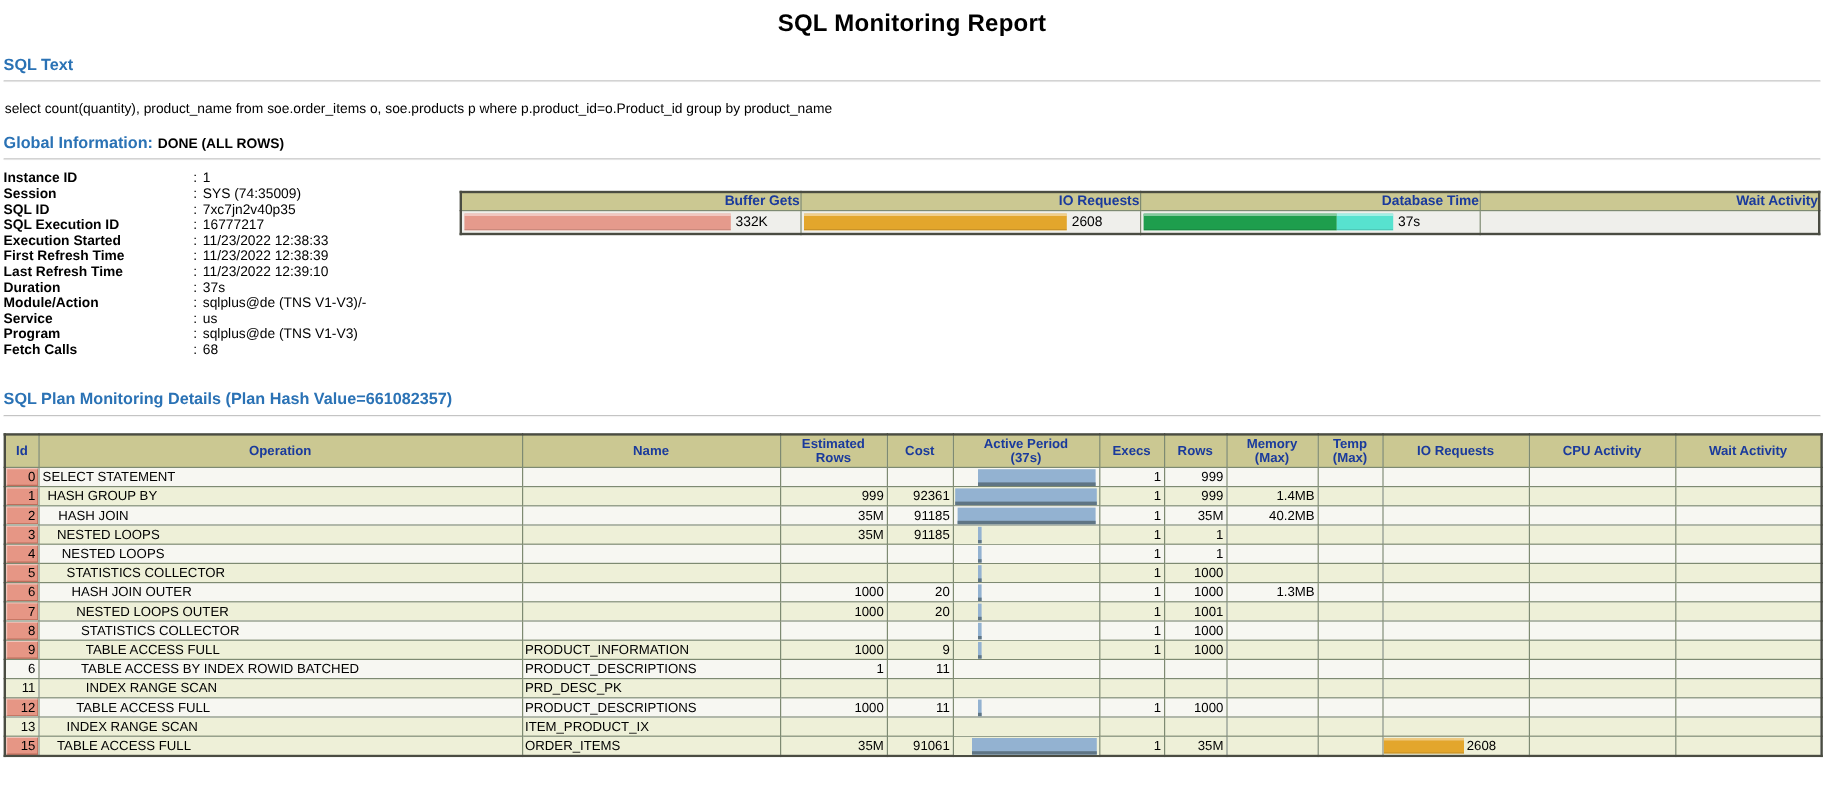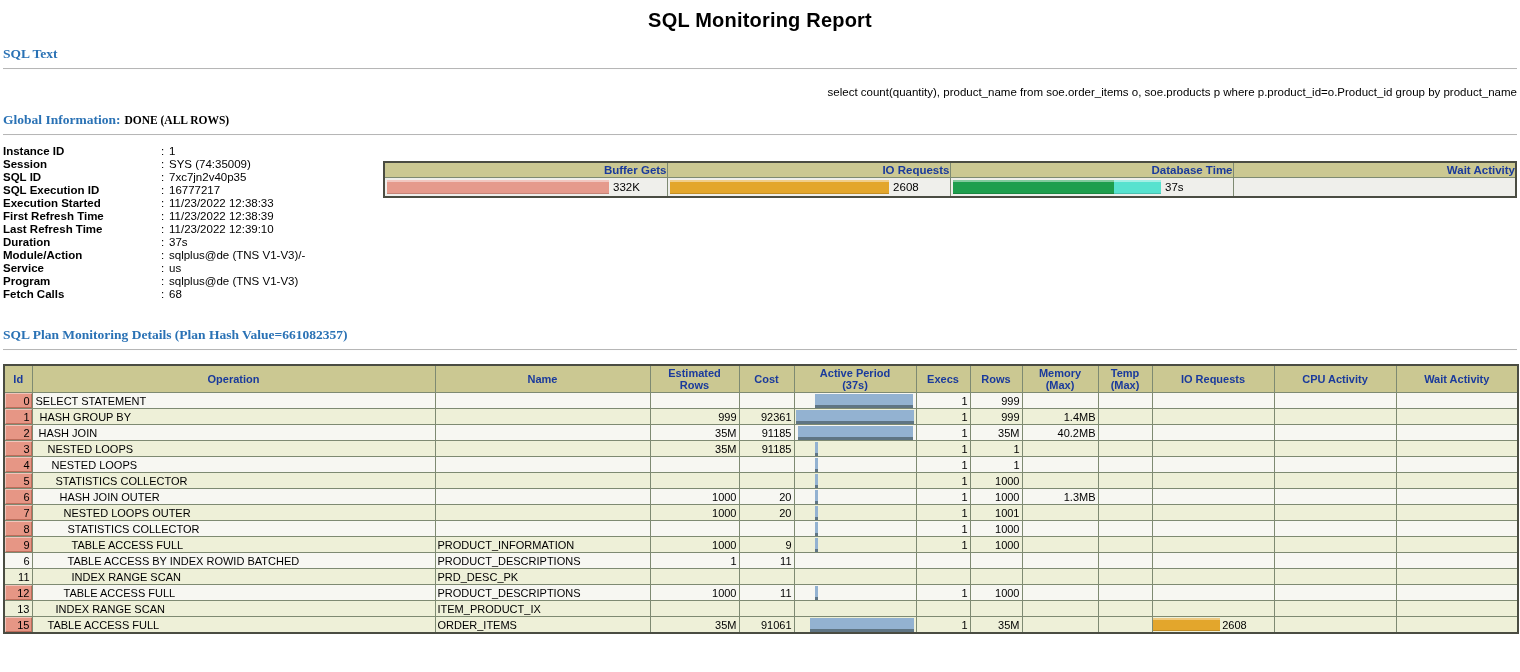--- a/index.html
+++ b/index.html
@@ -1,25 +1,25 @@
 <!DOCTYPE html>
 <html style="--heading_blue: #2a72b5; --header_text: #1a3a9c; --header_bg: #cbc892; --grid_line: #7e8a72; --outer_line: #4a4c42; --row_even: #f7f7f2; --row_odd: #eef0d8; --id_active_bg: #e69685; --bar_track: #efefeb; --buffer_gets: #e59a8c; --io_gold: #e3a62c; --db_green: #1e9e4d; --db_cyan: #57e2cf; --ap_blue: #93b2d1; --ap_blue_edge: #5f7584;"><head>
 <meta charset="utf-8">
 <style>
   html,body{margin:0;padding:0;background:#fff;width:1520px;}
   body{font-family:"Liberation Sans","DejaVu Sans",sans-serif;font-size:11px;color:#000;}
   .page{padding:0 3px;}
 
   .report-title{font-size:20px;font-weight:bold;text-align:center;margin:9px 0 14px 0;letter-spacing:.2px;}
 
-  .section-heading{color:var(--heading_blue);font-size:13.5px;font-weight:bold;margin:0;font-family:Liberation Serif, serif;}
+  .section-heading{color:var(--heading_blue);font-size:13.5px;font-weight:bold;margin:0;}
   .section-heading .status{color:#000;font-size:11.5px;margin-left:4px;}
   hr.sep{border:none;border-top:1px solid #b6b6b6;border-bottom:1px solid #fdfdfd;height:0;margin:6px 0 0 0;}
 
-  .sql-statement{font-size:11.5px;margin:16px 0 14px 1px;text-align:right;}
+  .sql-statement{font-size:11.5px;margin:16px 0 14px 1px;}
 
   .info-flex{display:flex;align-items:flex-start;margin-top:9px;}
   .global-info{width:380px;}
   .gi-row{line-height:13px;white-space:nowrap;}
   .gi-label{display:inline-block;width:158px;font-weight:bold;font-size:11.5px;}
   .gi-colon{display:inline-block;width:8px;font-size:11.5px;}
   .gi-value{font-size:11.5px;}
 
   .metrics-wrap{flex:1;margin-top:16px;}
   table.metrics{width:100%;border-collapse:collapse;table-layout:fixed;border:2px solid var(--outer_line);}
@@ -187,21 +187,21 @@
             <td class="num">1</td>
             <td class="num">999</td>
             <td class="num">1.4MB</td>
             <td class="num"></td>
             <td></td>
             <td></td>
             <td></td>
           </tr>
           <tr class="even">
             <td class="id-cell act">2</td>
-            <td style="padding-left: 6px;">HASH JOIN</td>
+            <td style="padding-left: 16px;">HASH JOIN</td>
             <td></td>
             <td class="num">35M</td>
             <td class="num">91185</td>
             <td class="ap-cell">
               <div class="ap-bar" style="left: 3%; width: 95%;"></div>
             </td>
             <td class="num">1</td>
             <td class="num">35M</td>
             <td class="num">40.2MB</td>
             <td class="num"></td>

